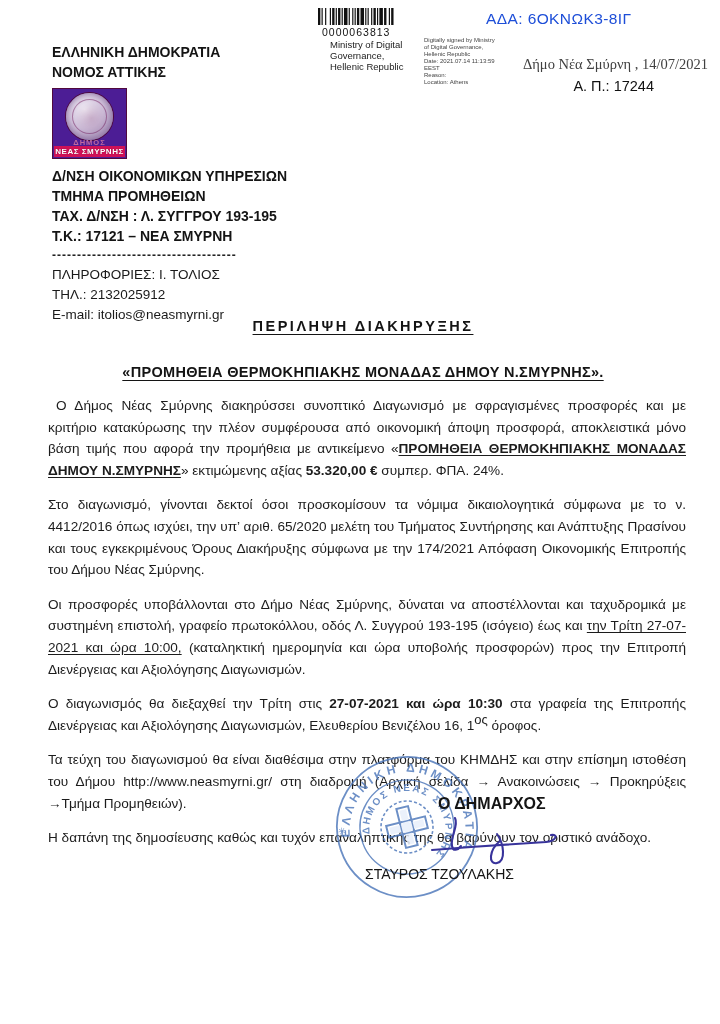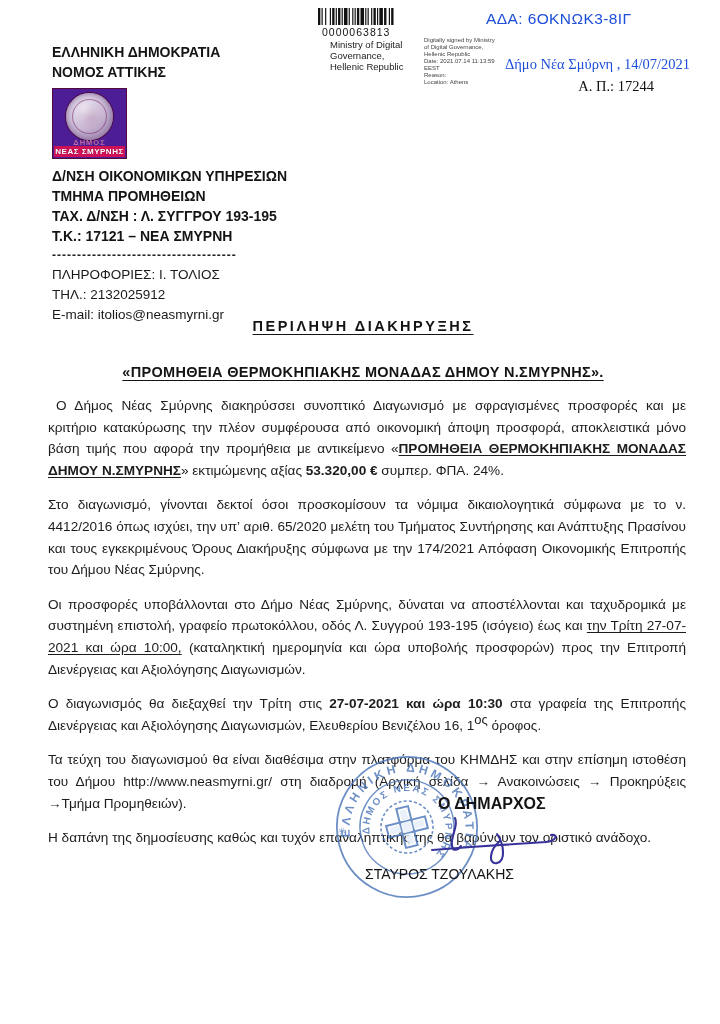--- a/index.html
+++ b/index.html
@@ -15,26 +15,26 @@
   .ministry{font-size:9.5px;line-height:11px;margin:1px 0 0 12px;color:#222;white-space:pre-line;}
   .digsig{
     position:absolute;left:424px;top:37px;width:90px;
     font-size:6px;line-height:7px;color:#444;white-space:pre-line;
   }
   .ada{
     position:absolute;left:486px;top:10px;
     font-size:15.5px;color:#1d4ed8;letter-spacing:.4px;
   }
   .place-date{
-    position:absolute;right:30px;top:56px;
-    font-family:"Liberation Serif", serif;font-size:14.5px;color:#1d4ed8;
+    position:absolute;right:12px;top:56px;
+    font-family:"Liberation Serif", serif;font-size:14.5px;color:#404040;
   }
   .protocol{
     position:absolute;right:66px;top:78px;
-    font-family:Liberation Serif, serif;font-size:14.5px;color:#111;
+    font-family:Liberation Sans, sans-serif;font-size:14.5px;color:#111;
   }
   
   .sender{position:absolute;left:52px;top:42px;width:280px;}
   .sender .b{font-weight:bold;font-size:14px;line-height:20px;color:#141414;}
   .sender .r{font-size:13.5px;line-height:20px;color:#1a1a1a;}
   .divider{font-weight:bold;font-size:12px;line-height:14px;letter-spacing:1px;color:#222;margin:2px 0 3px 0;}
   
   .logo{
     position:relative;width:75px;height:71px;margin:6px 14px 7px 0;
     background:#4c1d95;box-shadow:inset 0 0 0 1px #51093e;

